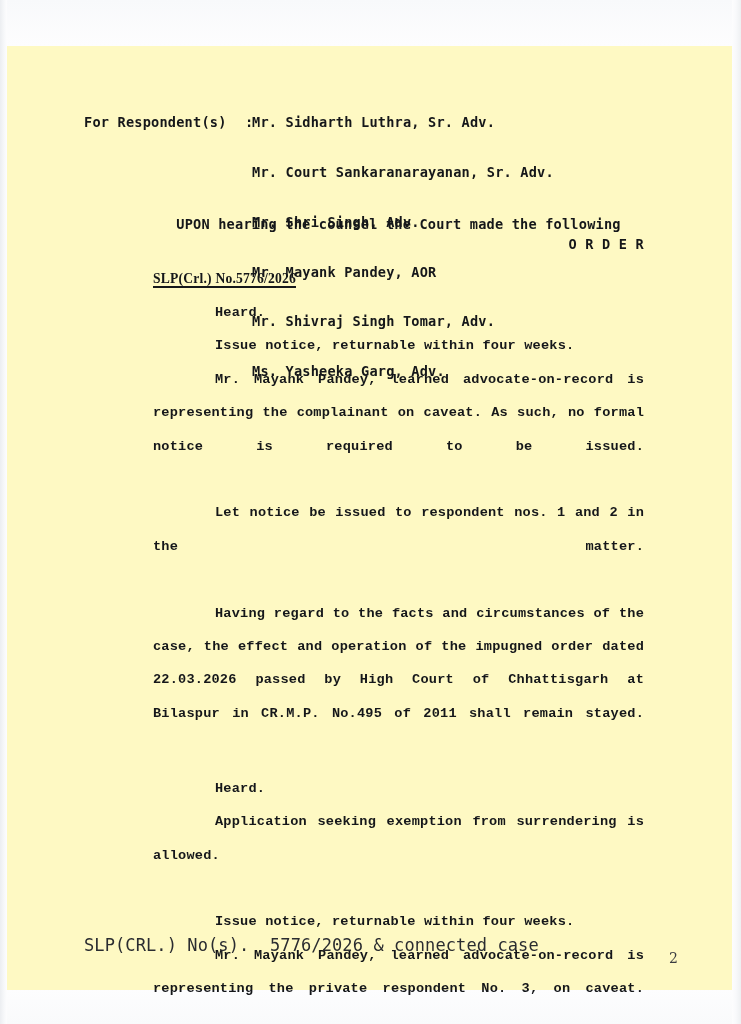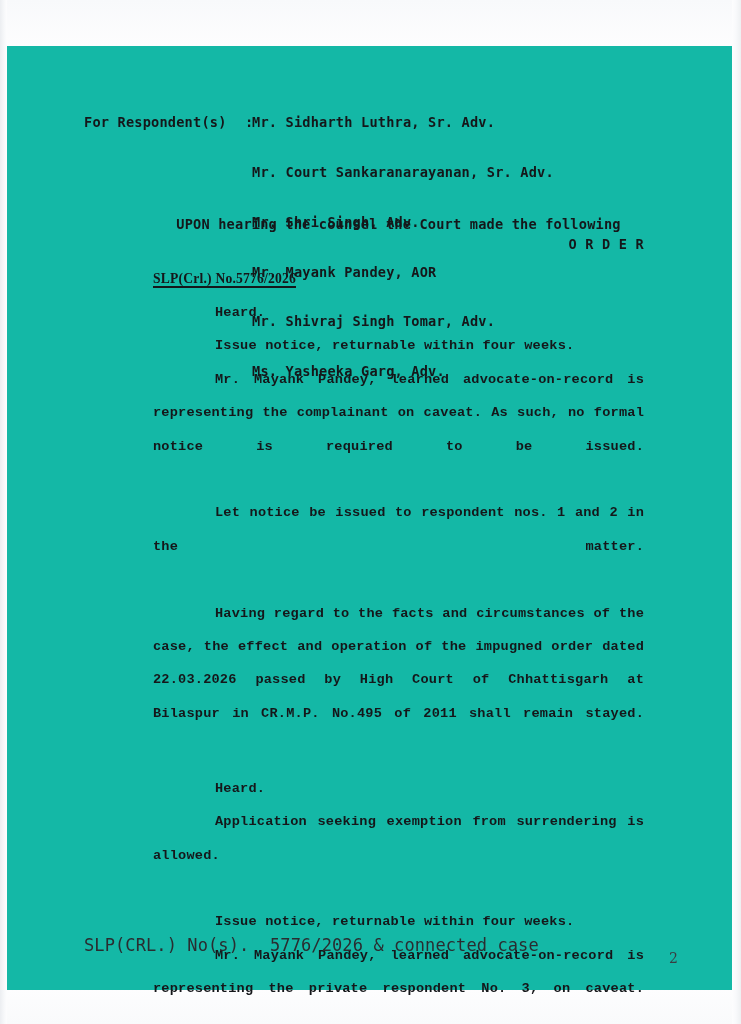--- a/index.html
+++ b/index.html
@@ -5,21 +5,21 @@
   html,body{margin:0;padding:0;}
   body{
     width:741px;height:1024px;
     background:#f4f5f7;
     font-family:"DejaVu Sans Mono","Liberation Mono",monospace;
     overflow:hidden;
   }
   .page{
     position:relative;
     width:741px;height:1024px;
-    background:#14b8a6;
+    background:#fef9c3;
     box-sizing:border-box;
   }
   .edge-l{position:absolute;left:0;top:0;width:7px;height:100%;
     background:linear-gradient(to right,#eceef1,#f7f8fa 60%,#fdfdfe);}
   .edge-r{position:absolute;right:0;top:0;width:9px;height:100%;
     background:linear-gradient(to left,#eef0f2,#f8f9fb 55%,#fdfdfe);}
   .topwash{position:absolute;left:7px;right:9px;top:0;height:46px;
     background:linear-gradient(to bottom,#f8f9fb,#fdfdfe);}
   .botwash{position:absolute;left:7px;right:9px;bottom:0;height:34px;
     background:linear-gradient(to top,#f9fafb,#fdfdfe);}

